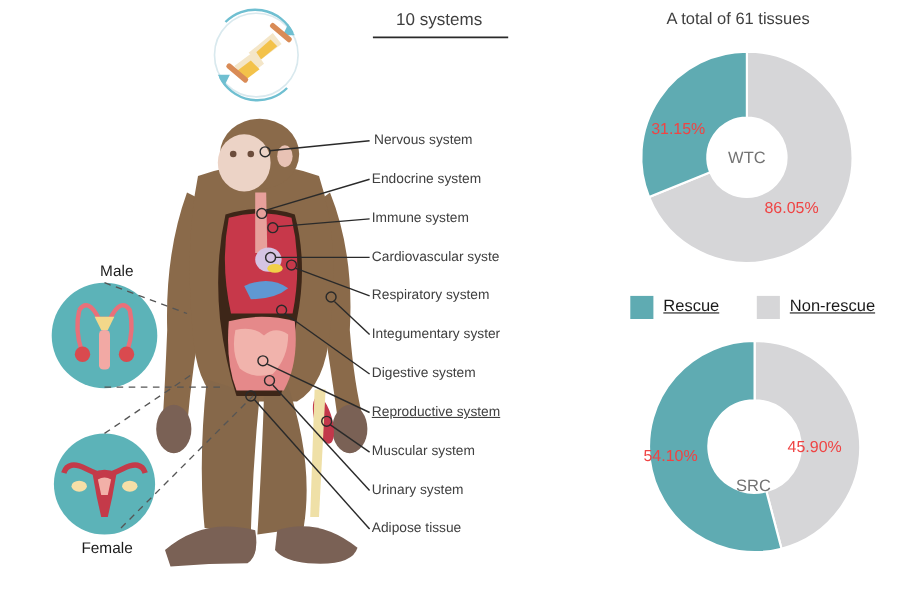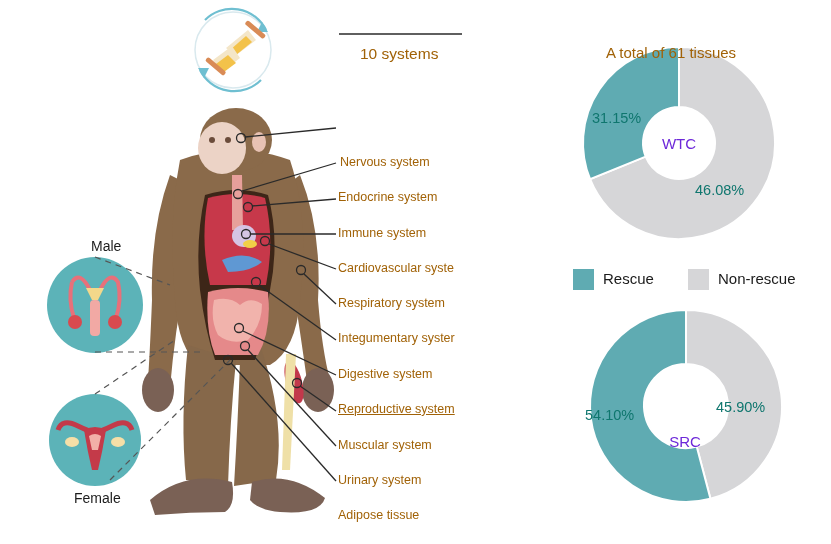--- a/index.html
+++ b/index.html
@@ -1,24 +1,24 @@
 <!DOCTYPE html>
 <html><head>
 <meta charset="utf-8">
 <style>
   html, body { margin:0; padding:0; background:#ffffff; }
   body { width:831px; height:544px; position:relative; overflow:hidden;
          font-family:"Liberation Sans", "DejaVu Sans", sans-serif; color:#1a1a1a; }
-  .label { position:absolute; font-size:12.5px; white-space:nowrap; color:#a16207;margin-top:35px; }
+  .label { position:absolute; font-size:12.5px; white-space:nowrap; color:#404040; }
   .title { font-size:15.5px; }
   .svgall { position:absolute; left:0; top:0; }
   .legend-sw { position:absolute; width:21px; height:21px; }
-  .legend-tx { position:absolute; font-size:15px; }
-  .pct { position:absolute; font-size:14.5px; color:#0f766e; }
-  .center-lbl { position:absolute; font-size:15px; color:#6d28d9; text-align:center; width:70px; }
+  .legend-tx { position:absolute; font-size:15px;text-decoration:underline; }
+  .pct { position:absolute; font-size:14.5px; color:#ef4444; }
+  .center-lbl { position:absolute; font-size:15px; color:#737373; text-align:center; width:70px; }
   .sex-lbl { position:absolute; font-size:14px; color:#1c1c1c; }
 </style>
 </head>
 <body>
 
 <svg class="svgall" width="831" height="544" viewBox="0 0 831 544">
 
   <g>
     <circle cx="233" cy="50" r="38" fill="none" stroke="#d9e9ee" stroke-width="1.5"></circle>
     <path d="M205 20 A38 38 0 0 1 266 30" fill="none" stroke="#6fbfd1" stroke-width="2.2"></path>
@@ -150,21 +150,21 @@
     <div class="label" style="left: 338px; top: 473px;">Adipose tissue</div>
   </div>
 
 <div class="sex-lbl" style="left:91px; top:238px;">Male</div>
 <div class="sex-lbl" style="left:74px; top:490px;">Female</div>
 
 <div class="label title" style="left:606px; top:9px; font-size:15px;">A total of 61 tissues</div>
 
 <div class="center-lbl" style="left:644px; top:135px;">WTC</div>
 <div class="pct" style="left:592px; top:110px;">31.15%</div>
-<div class="pct" style="left:695px; top:182px;">46.08%</div>
+<div class="pct" style="left:695px; top:182px;">86.05%</div>
 
 <div class="legend-sw" style="left:573px; top:269px; background:#5fabb2;"></div>
 <div class="legend-tx" style="left:603px; top:270px;">Rescue</div>
 <div class="legend-sw" style="left:688px; top:269px; background:#d6d6d8;"></div>
 <div class="legend-tx" style="left:718px; top:270px;">Non-rescue</div>
 
 <div class="center-lbl" style="left:650px; top:397px;margin-top:36px;">SRC</div>
 <div class="pct" style="left:585px; top:407px;">54.10%</div>
 <div class="pct" style="left:716px; top:399px;">45.90%</div>
 

